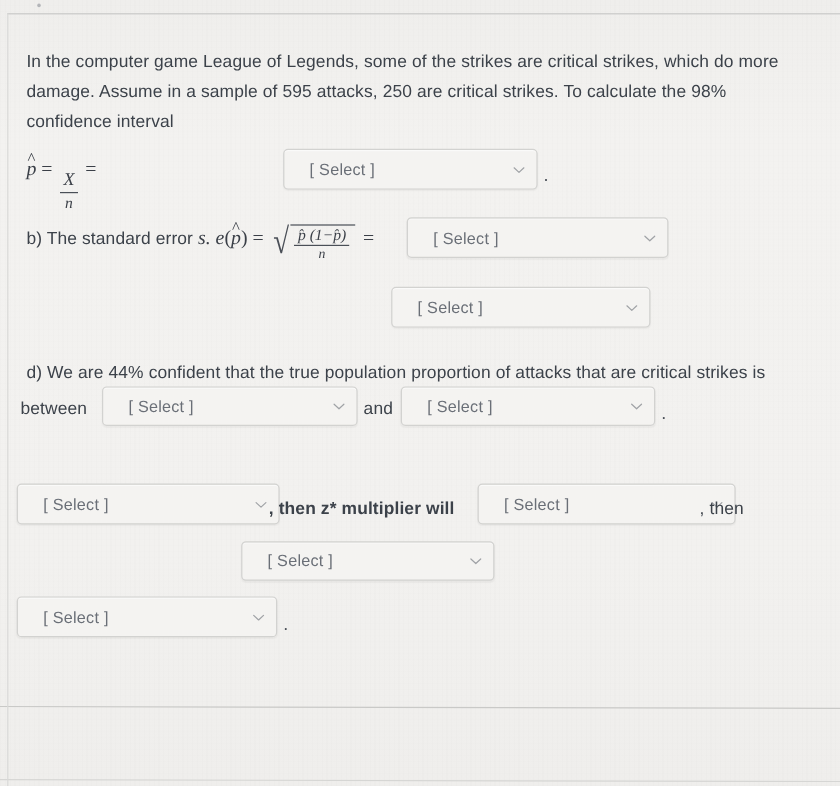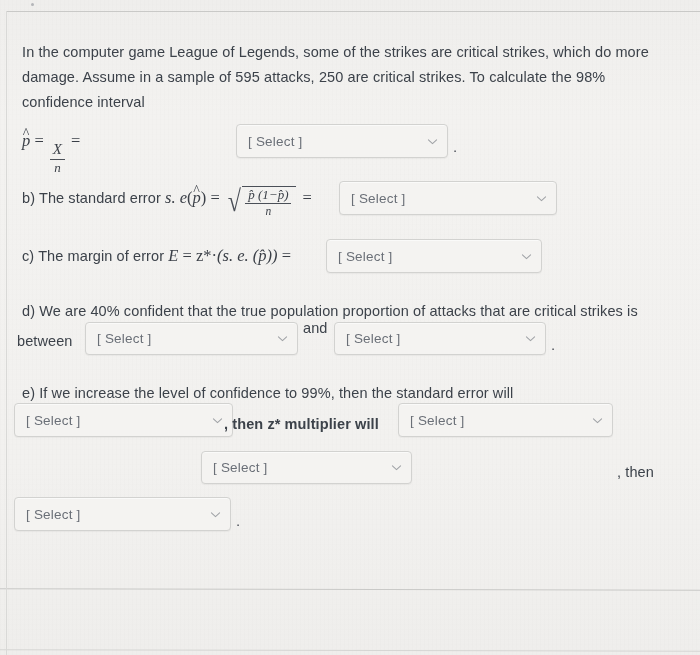--- a/index.html
+++ b/index.html
@@ -125,21 +125,21 @@
   
   .select {
     position: absolute;
     box-sizing: border-box;
     background: #f4f3f1;
     border: 1px solid #d2d2d0;
     border-radius: 4px;
     box-shadow: 0 1px 1px rgba(0,0,0,0.04), inset 0 1px 0 rgba(255,255,255,0.55);
     display: flex;
     align-items: center;
-    padding: 0 8px 0 11px;
+    padding: 0 8px 0 21px;
     cursor: pointer;
   }
   .select .label {
     font-size: 13.5px;
     color: #6a6f77;
     letter-spacing: .2px;
     flex: 1;
     white-space: nowrap;
   }
   .caret {
@@ -216,65 +216,55 @@
 
     <div class="select" style="left:339px; top:181px; width:218px; height:34px;">
       <span class="label">[ Select ]</span>
       <span class="caret">
         <svg viewBox="0 0 14 14" width="13" height="13">
             <path d="M2.6 5.2 L7 9.3 L11.4 5.2" fill="none" stroke="#6d7279" stroke-width="1.1" stroke-linecap="round" stroke-linejoin="round"></path>
           </svg>
       </span>
     </div>
 
-    <div class="line" style="left:22px; top:243px;">
-      <span>c) The margin of error</span>
-      <span class="math">
-        <span>E</span>
-        <span class="up">=</span>
-        <span class="up">z*</span><span class="up">·</span><span>(s. e. (p̂))</span>
-        <span class="up">=</span>
-      </span>
-    </div>
 
     <div class="select" style="left:326px; top:239px; width:216px; height:34px;">
       <span class="label">[ Select ]</span>
       <span class="caret">
         <svg viewBox="0 0 14 14" width="13" height="13">
             <path d="M2.6 5.2 L7 9.3 L11.4 5.2" fill="none" stroke="#6d7279" stroke-width="1.1" stroke-linecap="round" stroke-linejoin="round"></path>
           </svg>
       </span>
     </div>
 
-    <div class="line" style="left:22px; top:299px;">d) We are 40% confident that the true population proportion of attacks that are critical strikes is</div>
+    <div class="line" style="left:22px; top:299px;">d) We are 44% confident that the true population proportion of attacks that are critical strikes is</div>
 
     <div class="line" style="left:17px; top:329px;">between</div>
 
     <div class="select" style="left:85px; top:322px; width:213px; height:33px;">
       <span class="label">[ Select ]</span>
       <span class="caret">
         <svg viewBox="0 0 14 14" width="13" height="13">
             <path d="M2.6 5.2 L7 9.3 L11.4 5.2" fill="none" stroke="#6d7279" stroke-width="1.1" stroke-linecap="round" stroke-linejoin="round"></path>
           </svg>
       </span>
     </div>
 
-    <div class="line" style="left:303px; top:316px;">and</div>
+    <div class="line" style="left:303px; top:329px;">and</div>
 
     <div class="select" style="left:334px; top:322px; width:212px; height:33px;">
       <span class="label">[ Select ]</span>
       <span class="caret">
         <svg viewBox="0 0 14 14" width="13" height="13">
             <path d="M2.6 5.2 L7 9.3 L11.4 5.2" fill="none" stroke="#6d7279" stroke-width="1.1" stroke-linecap="round" stroke-linejoin="round"></path>
           </svg>
       </span>
     </div>
     <div class="period" style="left:551px; top:336px;">.</div>
 
-    <div class="line" style="left:22px; top:381px;">e) If we increase the level of confidence to 99%, then the standard error will</div>
 
     <div class="select" style="left:14px; top:403px; width:219px; height:34px;">
       <span class="label">[ Select ]</span>
       <span class="caret">
         <svg viewBox="0 0 14 14" width="13" height="13">
             <path d="M2.6 5.2 L7 9.3 L11.4 5.2" fill="none" stroke="#6d7279" stroke-width="1.1" stroke-linecap="round" stroke-linejoin="round"></path>
           </svg>
       </span>
     </div>
 
@@ -282,21 +272,21 @@
 
     <div class="select" style="left:398px; top:403px; width:215px; height:34px;">
       <span class="label">[ Select ]</span>
       <span class="caret">
         <svg viewBox="0 0 14 14" width="13" height="13">
             <path d="M2.6 5.2 L7 9.3 L11.4 5.2" fill="none" stroke="#6d7279" stroke-width="1.1" stroke-linecap="round" stroke-linejoin="round"></path>
           </svg>
       </span>
     </div>
 
-    <div class="line" style="left:617px; top:412px;margin-top:48px;">, then</div>
+    <div class="line" style="left:583px; top:412px;">, then</div>
 
 
     <div class="select" style="left:201px; top:451px; width:211px; height:33px;">
       <span class="label">[ Select ]</span>
       <span class="caret">
         <svg viewBox="0 0 14 14" width="13" height="13">
             <path d="M2.6 5.2 L7 9.3 L11.4 5.2" fill="none" stroke="#6d7279" stroke-width="1.1" stroke-linecap="round" stroke-linejoin="round"></path>
           </svg>
       </span>
     </div>

